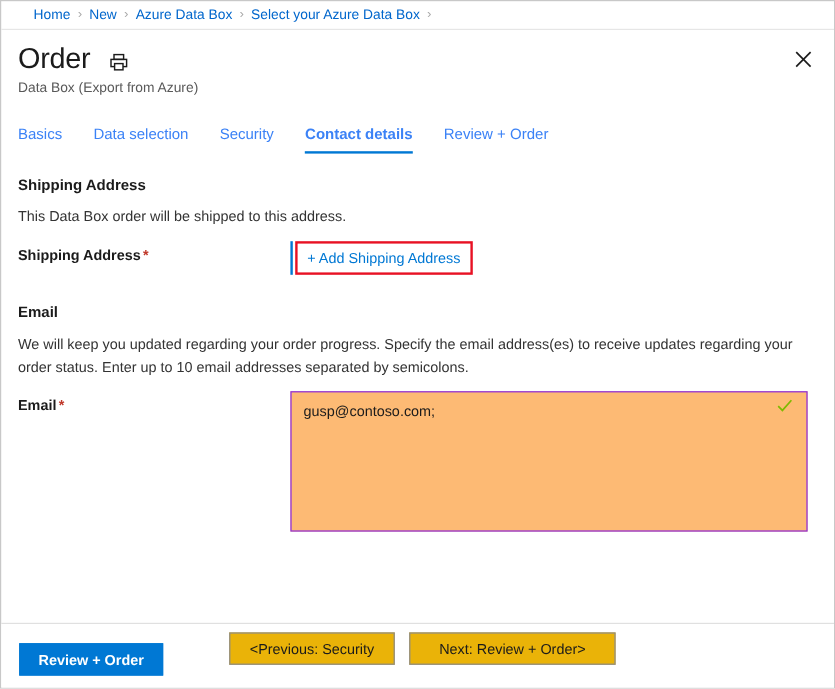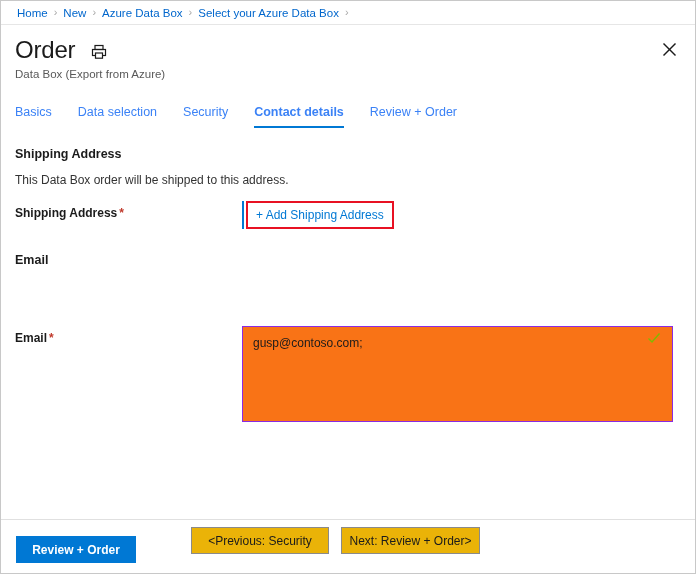--- a/index.html
+++ b/index.html
@@ -22,21 +22,21 @@
   }
 
   
   .breadcrumb {
     position: absolute;
     left: 0; top: 0;
     width: 696px;
     height: 24px;
     display: flex;
     align-items: center;
-    padding-left: 16px;
+    padding-left: 27px;
     box-sizing: border-box;
     border-bottom: 1px solid #e6e6e6;
     font-size: 11.5px;
   }
   .crumb {
     color: #0066cc;
     cursor: pointer;
     white-space: nowrap;
   }
   .crumb-sep {
@@ -168,24 +168,24 @@
     cursor: pointer;
     white-space: nowrap;
   }
 
   
   .email-box {
     position: absolute;
     left: 241px;
     top: 325px;
     width: 431px;
-    height: 96px;
+    height: 117px;
     box-sizing: border-box;
     border: 1px solid #8a2be2;
-    background: #f97316;
+    background: #fdba74;
     padding: 8px 10px;
     font-family: "Liberation Sans", sans-serif;
     font-size: 12px;
     color: #1b1b1b;
     resize: none;
     outline: none;
     line-height: 17px;
   }
   .valid-check {
     position: absolute;
@@ -234,21 +234,21 @@
     border: 1px solid #0078d4;
     font-weight: bold;
   }
   .btn-secondary {
     background: #eab308;
     color: #1b1b1b;
     border: 1px solid #8a8a8a;
     top: 7px;
   }
   .btn-prev { left: 190px; width: 138px; }
-  .btn-next { left: 340px; width: 139px; }
+  .btn-next { left: 340px; width: 172px; }
 </style>
 </head>
 <body>
 
 <div class="window">
 
   <div class="breadcrumb">
     <span class="crumb">Home</span>
     <span class="crumb-sep">›</span>
     <span class="crumb">New</span>
@@ -296,20 +296,21 @@
   </div>
 
   <div class="addr-wrap">
     <div class="blue-bar"></div>
     <div class="red-outline">
       <span class="add-link">+ Add Shipping Address</span>
     </div>
   </div>
 
   <div class="section-heading" style="top:252px;">Email</div>
+  <div class="section-desc" style="top:277px; width:662px;">We will keep you updated regarding your order progress. Specify the email address(es) to receive updates regarding your order status. Enter up to 10 email addresses separated by semicolons.</div>
 
   <div class="field-label" style="top:330px;">
     <span>Email</span><span class="req">*</span>
   </div>
 
   <textarea class="email-box" placeholder="" style="">gusp@contoso.com;</textarea>
 
   <span class="valid-check">
     <svg width="14" height="14" viewBox="0 0 14 14" aria-hidden="true">
       <polyline points="1.5,7.5 5,11 12.5,2.5" fill="none" stroke="#7fba00" stroke-width="1.4"></polyline>

